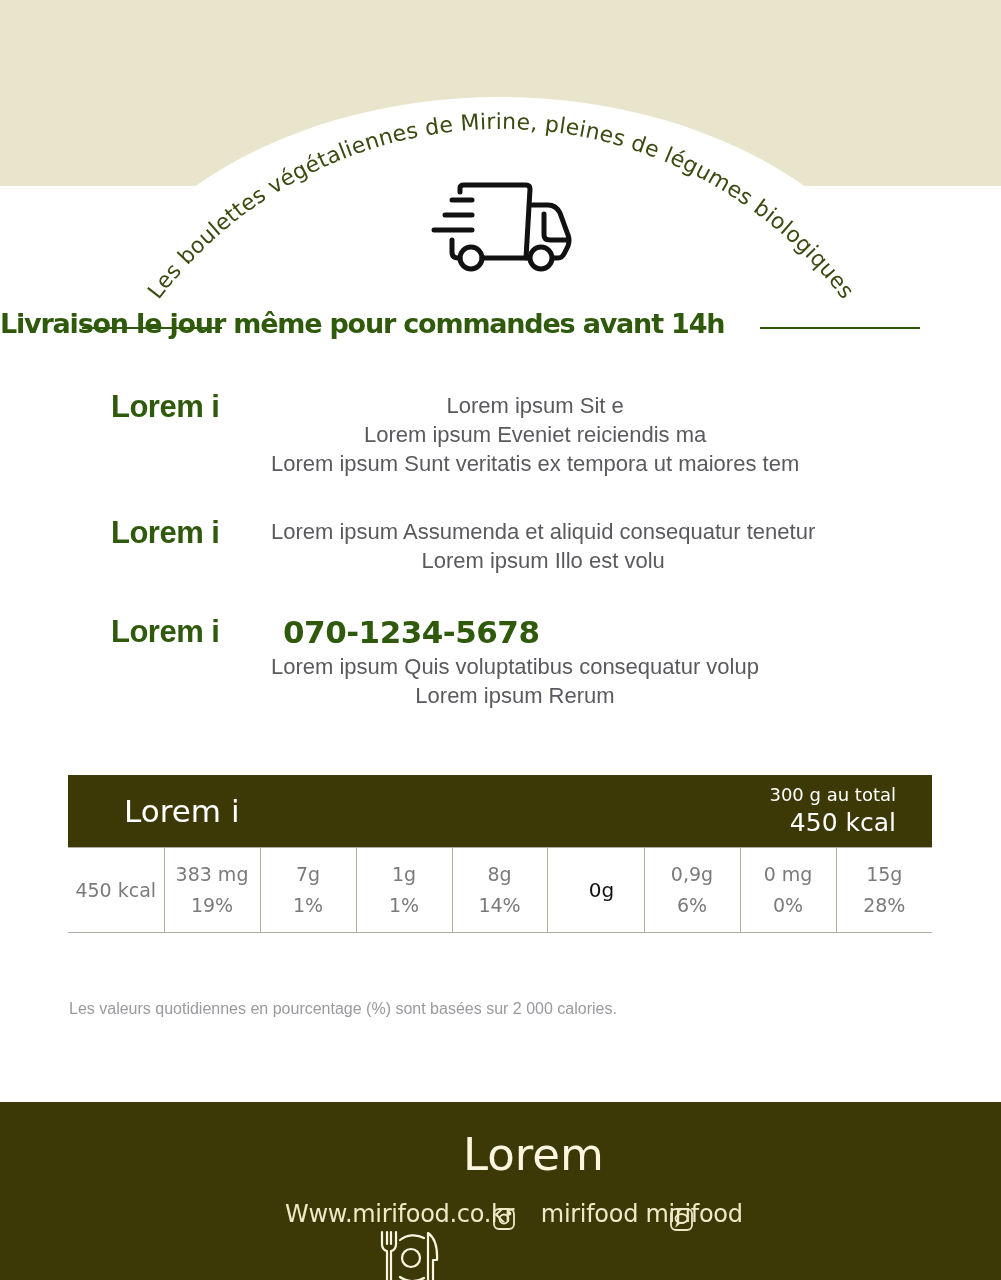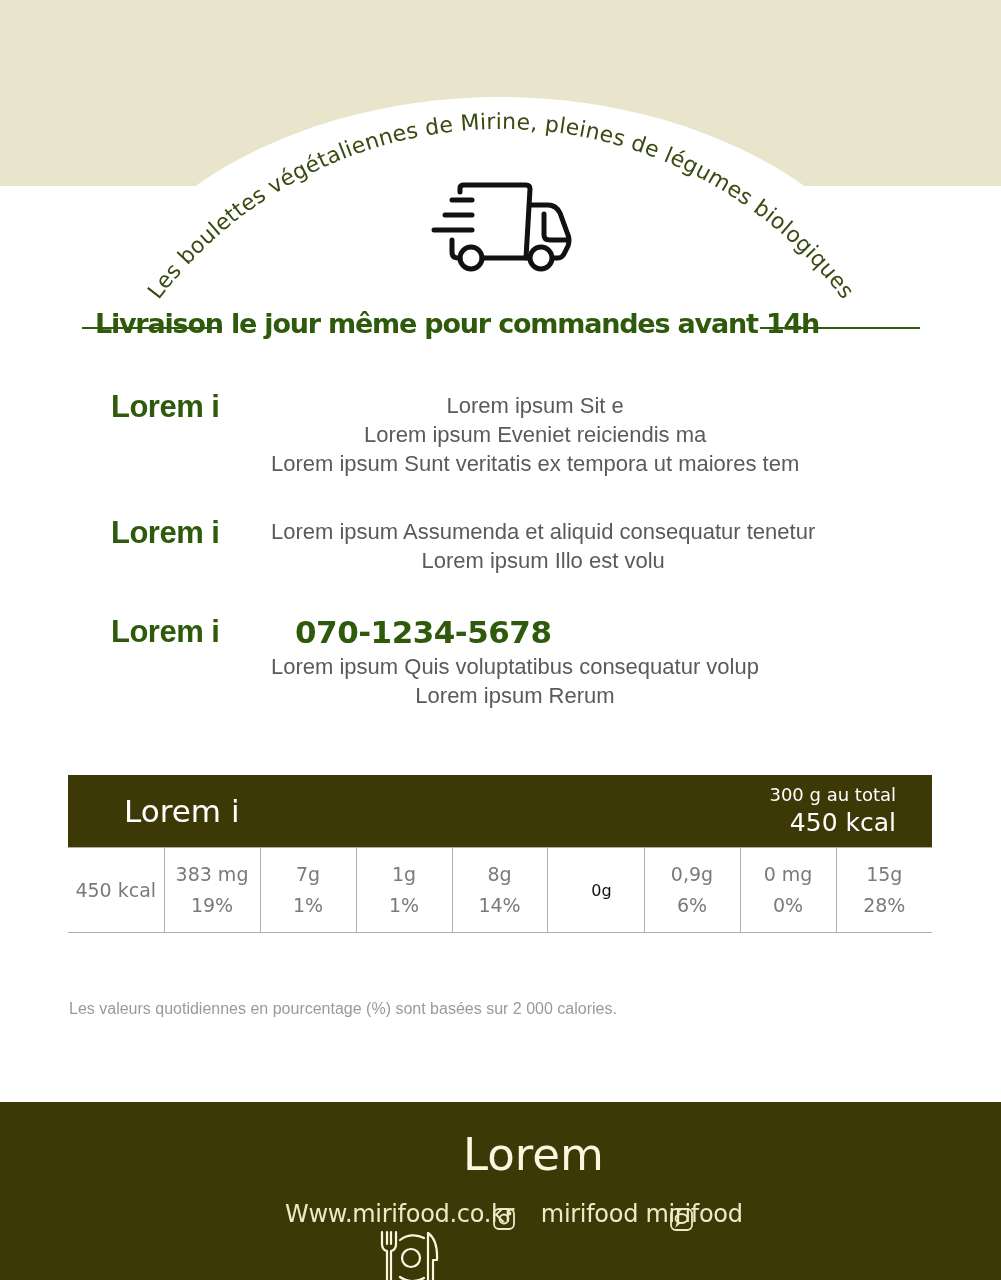--- a/index.html
+++ b/index.html
@@ -19,41 +19,41 @@
     }
     .arc-svg { position: absolute; left: 0; top: 0; width: 1001px; height: 340px; }
     .arc-text {
       font-family: "DejaVu Sans", sans-serif; font-size: 22px; fill: #3a4a10;
       letter-spacing: 0.2px;
     }
 
     .truck-icon { position: absolute; left: 430px; top: 180px; width: 145px; height: 92px; }
 
     .headline {
-      position: absolute; left: 0; top: 308px; width: 914px; text-align: center;
+      position: absolute; left: 0; top: 308px; width: 914px; text-align: left;
       font-family: "DejaVu Sans", sans-serif; font-weight: bold; font-size: 27px;
       color: #2f5a0c; letter-spacing: -1.2px;
     }
     .strike-a { position: absolute; left: 82px; top: 327px; width: 140px; height: 2px; background: #2f5a0c; }
     .strike-b { position: absolute; left: 760px; top: 327px; width: 160px; height: 2px; background: #2f5a0c; }
 
     .info-block { position: absolute; left: 111px; width: 800px; }
     .info-label {
       position: absolute; left: 0; top: 0;
       font-family: "Liberation Sans", sans-serif; font-weight: bold; font-size: 31px;
       color: #2f5a0c; letter-spacing: -0.5px;
     }
     .info-lines { position: absolute; left: 160px; top: 2px; }
     .info-line {
       font-family: "Liberation Sans", sans-serif; font-size: 22px; color: #5a5a5e;
       line-height: 29px; white-space: nowrap; text-align: center;
     }
     .phone {
       font-family: "DejaVu Sans", sans-serif; font-weight: bold; font-size: 31px;
-      color: #2f5a0c; letter-spacing: -0.5px; margin-left: 24px; line-height: 40px;
+      color: #2f5a0c; letter-spacing: -0.5px; margin-left: 12px; line-height: 40px;
     }
 
     .nut-header {
       position: absolute; left: 68px; top: 775px; width: 864px; height: 72px;
       background: #3d3907; color: #ffffff;
     }
     .nut-title {
       position: absolute; left: 56px; top: 18px; font-family: "DejaVu Sans", sans-serif;
       font-size: 31px; color: #ffffff;
     }
@@ -77,21 +77,21 @@
       white-space: nowrap; overflow: hidden;
     }
     .nut-table td {
       height: 85px; text-align: center; vertical-align: middle;
       font-family: "DejaVu Sans", sans-serif; font-size: 19px; color: #7a7a7a; line-height: 31px;
       border-left: 1px solid #b0aea4; border-right: 1px solid #b0aea4;
       border-top: 1px solid #b0aea4; border-bottom: 1px solid #b0aea4;
     }
     .nut-table tr > *:first-child { border-left: none; }
     .nut-table tr > *:last-child { border-right: none; }
-    .nut-table td.dark { color: #111111; font-size: 16px; padding-left: 12px; }
+    .nut-table td.dark { color: #111111; font-size: 20px; padding-left: 12px; }
 
     .footnote {
       position: absolute; left: 69px; top: 1000px; font-family: "Liberation Sans", sans-serif;
       font-size: 16px; color: #9a9a9e;
     }
 
     .footer {
       position: absolute; left: 0; top: 1102px; width: 1001px; height: 178px; background: #3d3907;
     }
     .footer-logo { position: absolute; left: 378px; top: 128px; width: 62px; height: 56px; }

